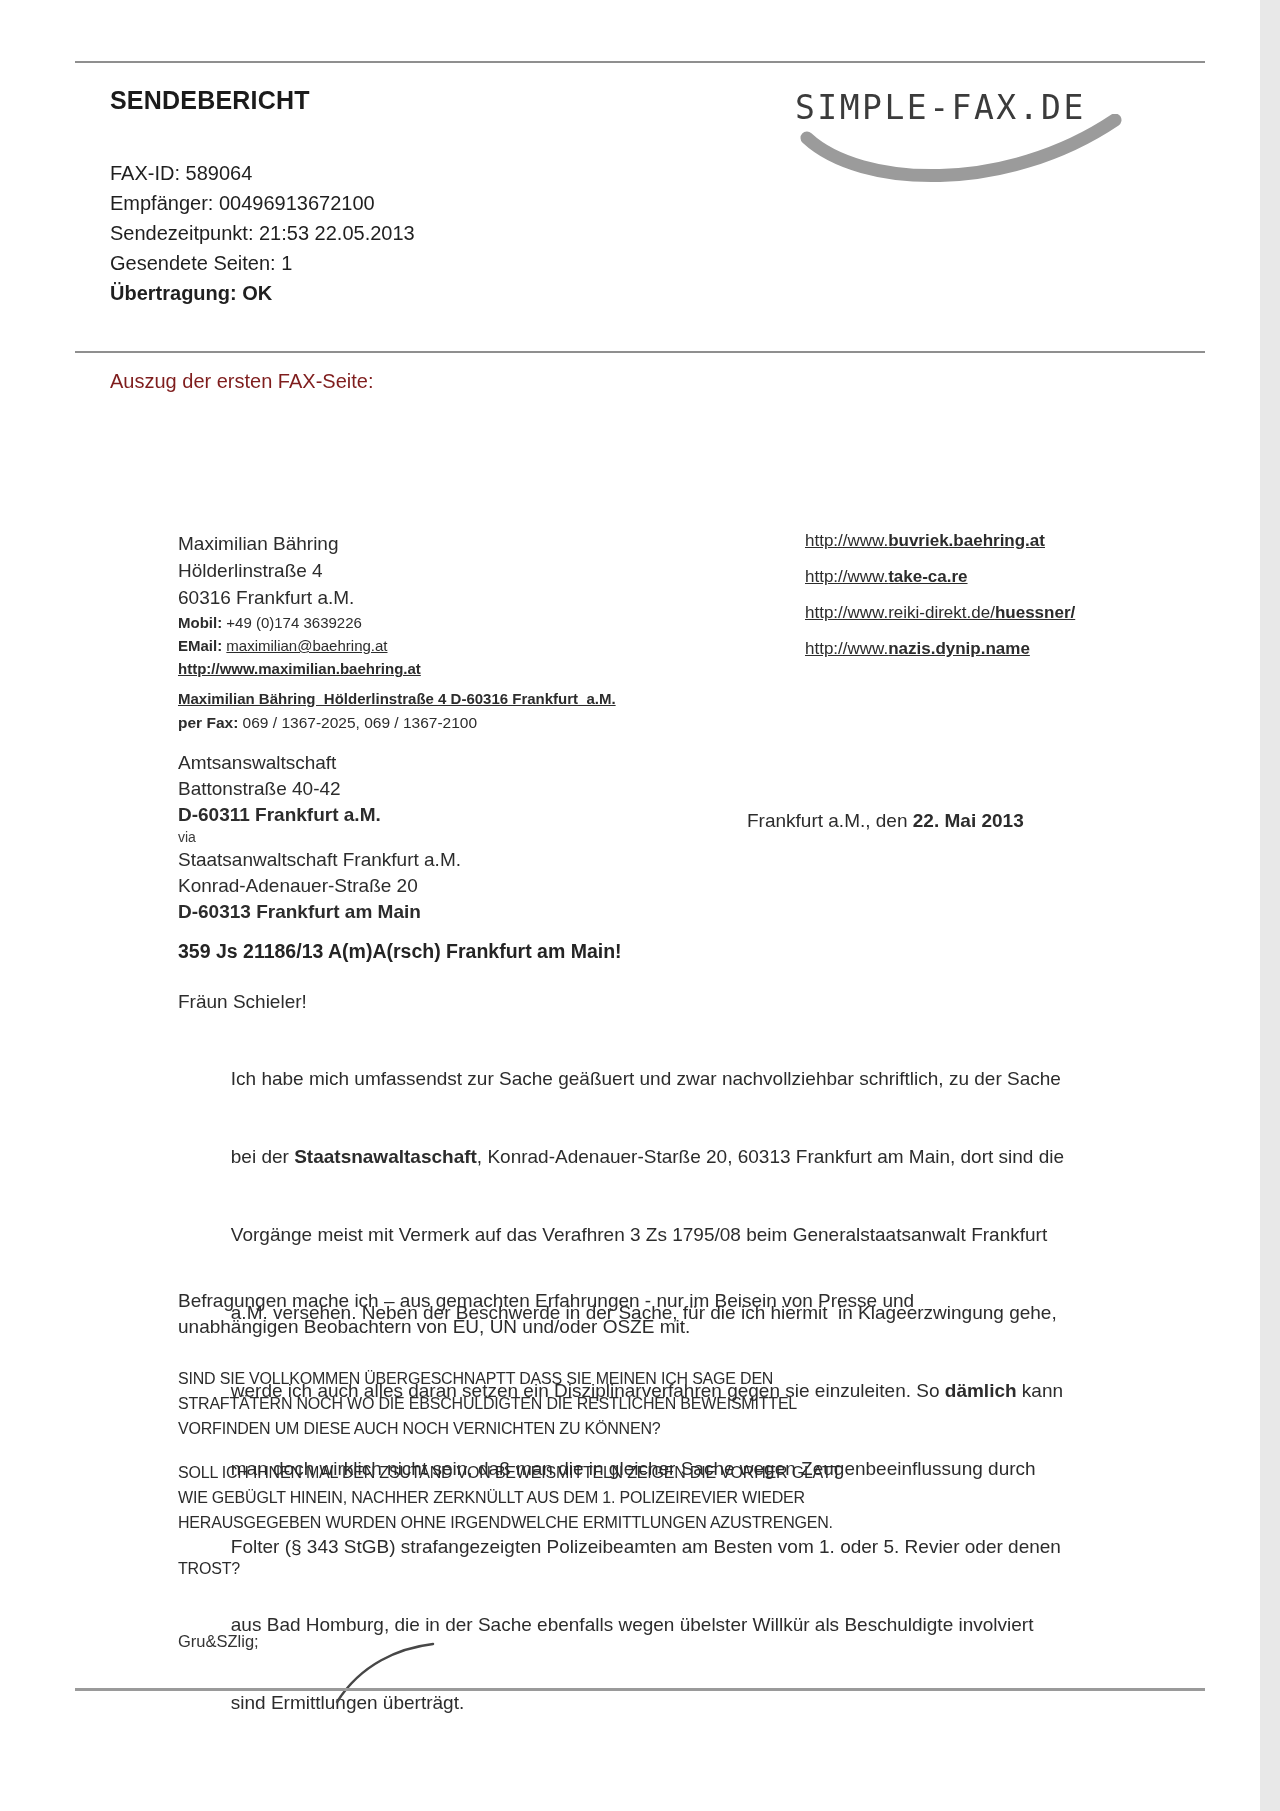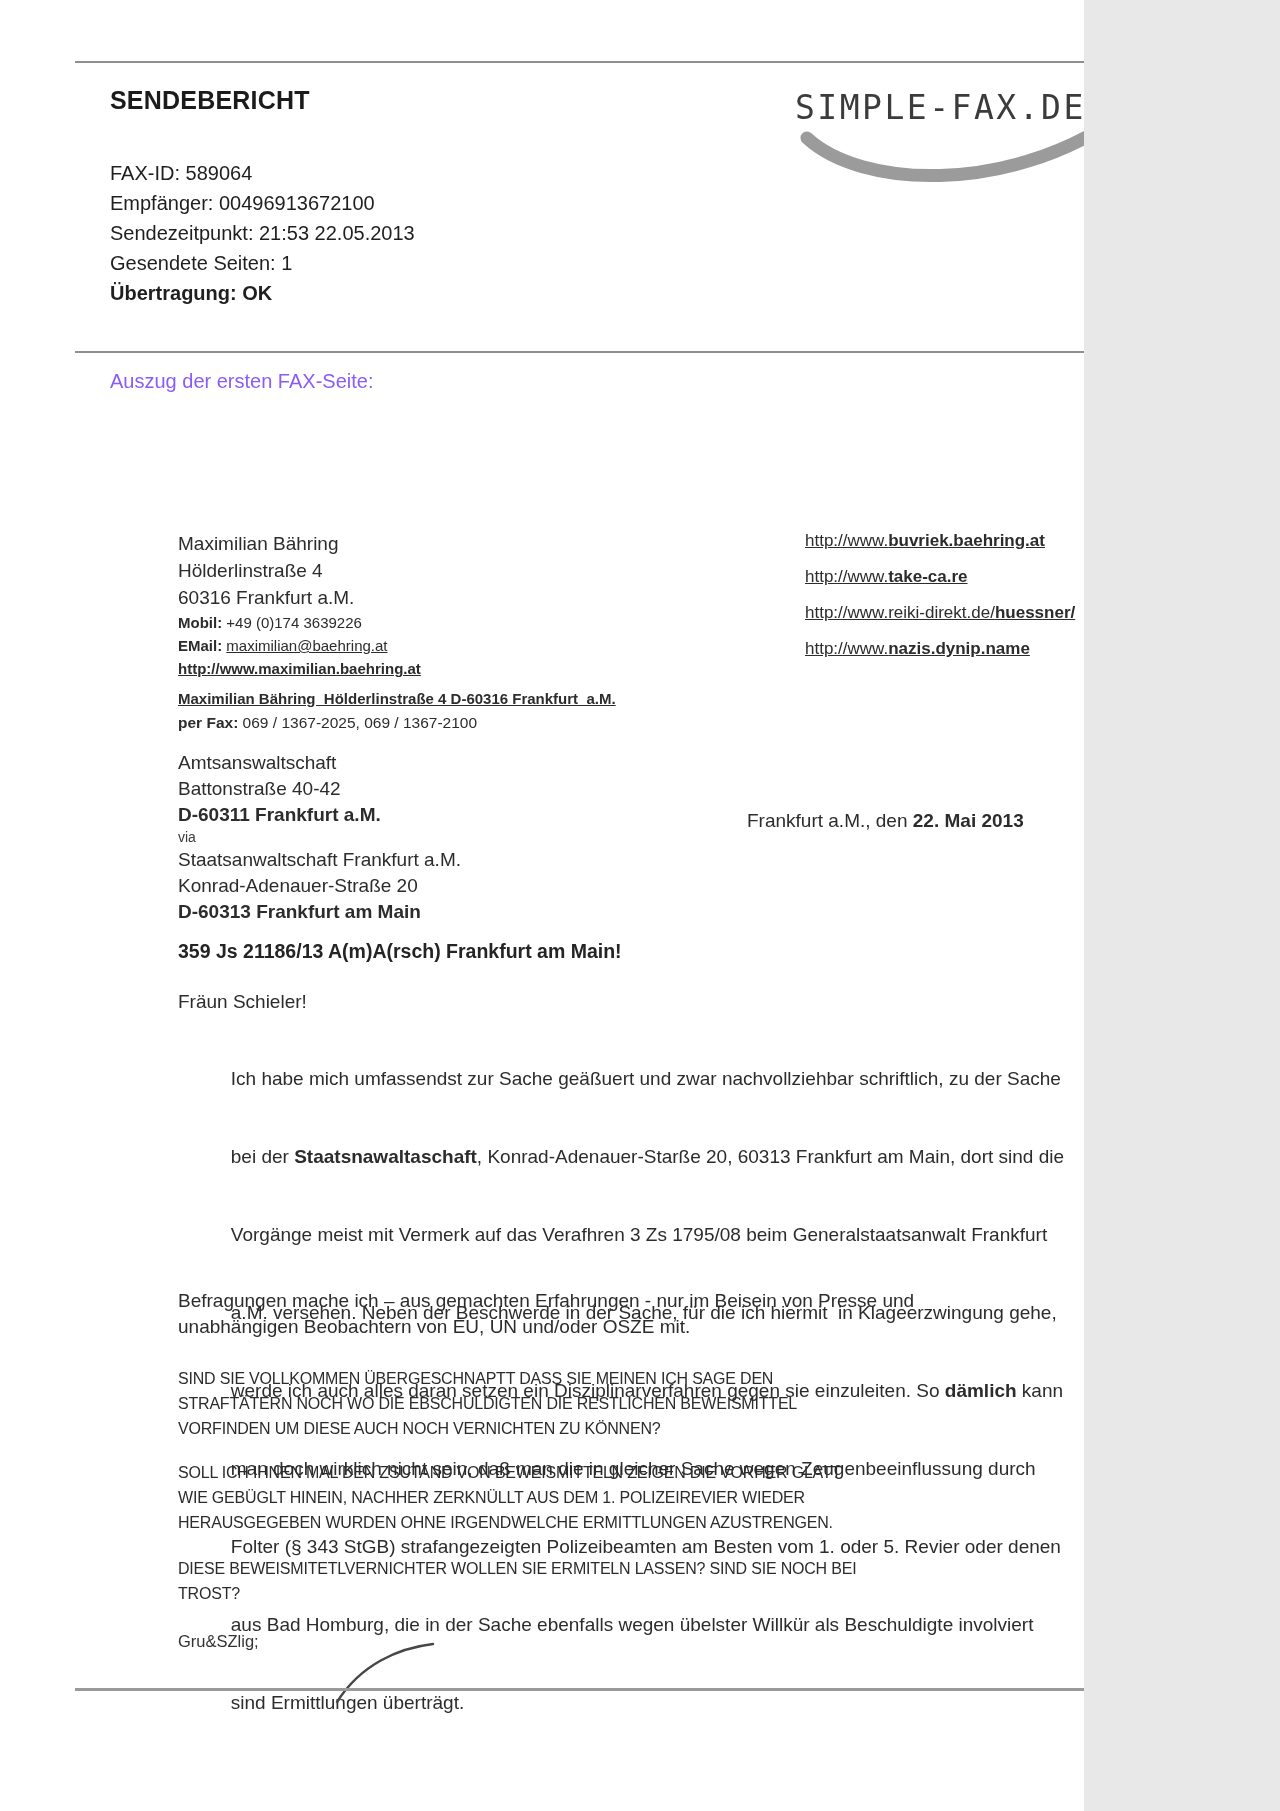--- a/index.html
+++ b/index.html
@@ -1,28 +1,28 @@
 <!DOCTYPE html>
 <html><head>
 <meta charset="utf-8">
 <style>
   html,body{margin:0;padding:0;background:#e8e8e8;}
-  .page{position:relative;width:1084px;height:1811px;background:#ffffff;
+  .page{position:relative;width:1260px;height:1811px;background:#ffffff;
         font-family:"Liberation Sans",sans-serif;color:#222;overflow:hidden;}
   .hr{position:absolute;left:75px;width:1130px;background:#8f8f8f;}
   .hr-top{top:61px;height:2px;}
   .hr-mid{top:351px;height:2px;}
   .hr-bottom{top:1688px;height:3px;background:#9a9a9a;}
 
   
   .report-title{position:absolute;left:110px;top:86px;font-size:25px;font-weight:700;
                 color:#1b1b1b;letter-spacing:.2px;}
   .report-meta{position:absolute;left:110px;top:158px;font-size:20px;line-height:30px;color:#1f1f1f;}
   .report-meta .status{font-weight:700;}
-  .excerpt-label{position:absolute;left:110px;top:370px;font-size:20px;color:#8b5cf6;}
+  .excerpt-label{position:absolute;left:110px;top:370px;font-size:20px;color:#7f1d1d;}
 
   .logo{position:absolute;left:795px;top:88px;width:385px;height:90px;}
   .logo-text{position:relative;z-index:2;font-family:"DejaVu Sans Mono",monospace;
              font-size:33px;letter-spacing:2.5px;color:#3b3b3b;}
   .swoosh{position:absolute;left:2px;top:26px;z-index:1;}
 
   
   .fax{position:absolute;left:0;top:0;width:1280px;height:1811px;color:#2c2c2c;}
   .pre{white-space:pre;}
 
@@ -201,21 +201,20 @@
     <div class="para caps para4">
       <div>
           <div class="line">SOLL ICH IHNEN MAL DEN ZSUTAND VON BEWEISMITTELN ZEIGEN DIE VORHER GLATT</div>
           <div class="line">WIE GEBÜGLT HINEIN, NACHHER ZERKNÜLLT AUS DEM 1. POLIZEIREVIER WIEDER</div>
           <div class="line">HERAUSGEGEBEN WURDEN OHNE IRGENDWELCHE ERMITTLUNGEN AZUSTRENGEN.</div>
         </div>
     </div>
 
     <div class="para caps para5">
       <div>
-          <div class="line">DIESE BEWEISMITETLVERNICHTER WOLLEN SIE ERMITELN LASSEN? SIND SIE NOCH BEI</div>
           <div class="line">TROST?</div>
         </div>
     </div>
 
     <div class="closing">Gru&amp;SZlig;</div>
 
     <svg class="signature" width="105" height="66" viewBox="0 0 105 66">
       <path d="M 4 62 C 28 24, 66 8, 100 4" fill="none" stroke="#474747" stroke-width="2.5" stroke-linecap="round"></path>
     </svg>
 

